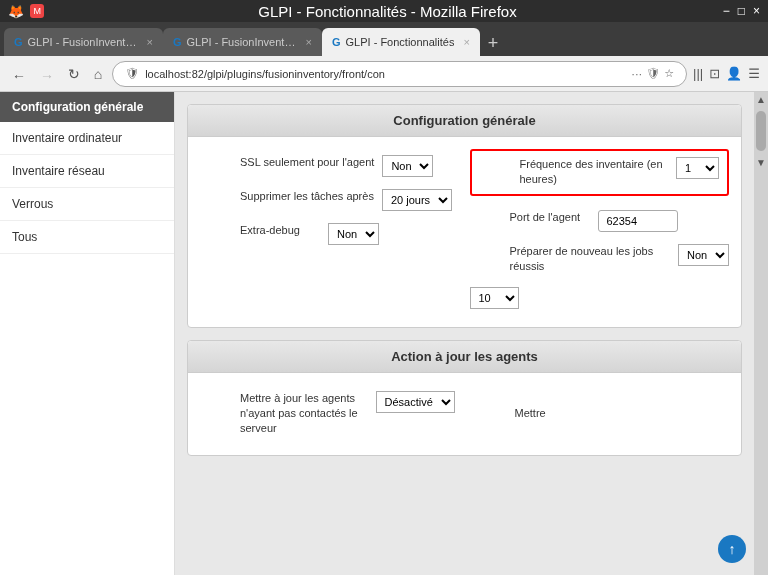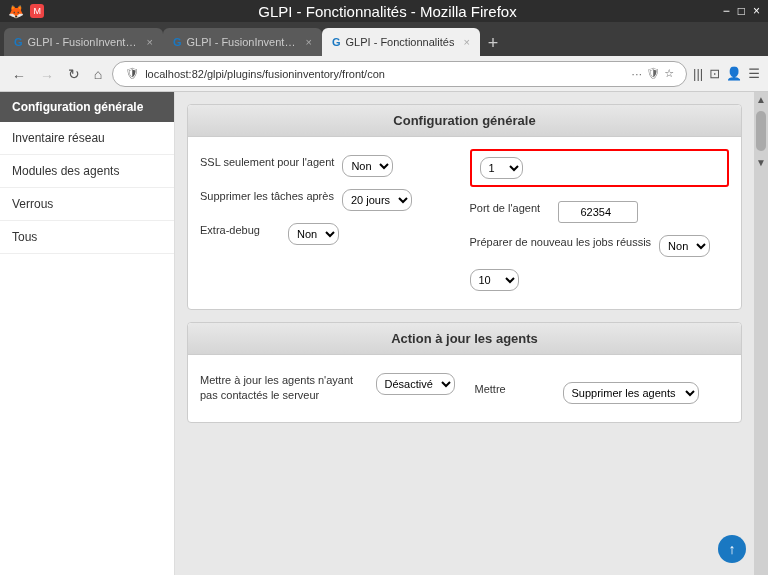--- a/index.html
+++ b/index.html
@@ -148,39 +148,40 @@
       display: flex;
       align-items: flex-start;
       gap: 8px;
       padding: 6px 0;
     }
     .config-label {
       font-size: 11px;
       color: #333;
       min-width: 80px;
       line-height: 1.4;
+      margin-left: 40px;
     }
     .config-control {
       display: flex;
       align-items: center;
     }
 
     select {
       font-size: 11px;
       padding: 2px 4px;
       border: 1px solid #aaa;
-      border-radius: 9px;
+      border-radius: 0;
       background: #fff;
       cursor: pointer;
       height: 22px;
     }
 
     input[type="text"] {
       font-size: 11px;
-      padding: 2px 22px;
+      padding: 2px 8px;
       border: 1px solid #aaa;
       border-radius: 3px;
       height: 22px;
       width: 80px;
     }
 
     .highlight-box {
       border: 2px solid red;
       border-radius: 3px;
       padding: 6px 8px;
@@ -285,24 +286,24 @@
     <span>👤</span>
     <span>☰</span>
   </div>
 </div>
 
 <div class="page-content" style="position: relative;">
 
   <div class="sidebar">
     <div class="sidebar-header">Configuration générale</div>
     <div class="sidebar-item">
+      <span>Inventaire ordinateur</span>
+    </div>
+    <div class="sidebar-item">
       <span>Inventaire réseau</span>
-    </div>
-    <div class="sidebar-item">
-      <span>Modules des agents</span>
     </div>
     <div class="sidebar-item">
       <span>Verrous</span>
     </div>
     <div class="sidebar-item">
       <span>Tous</span>
     </div>
   </div>
 
   <div class="main-content">
@@ -344,20 +345,21 @@
                   <option>Oui</option>
                 </select>
               </div>
             </div>
           </div>
 
           <div>
 
             <div class="config-row highlight-box" style="margin-bottom: 8px;">
               <div class="frequency-row">
+                <span class="config-label">Fréquence des inventaire (en heures)</span>
                 <div class="config-control">
                   <select>
                     <option>1</option>
                     <option>2</option>
                     <option>4</option>
                     <option>8</option>
                     <option>12</option>
                     <option>24</option>
                   </select>
                 </div>
@@ -394,38 +396,32 @@
             </div>
 
           </div>
         </div>
       </div>
     </div>
 
     <div class="section-card">
       <div class="section-title">Action à jour les agents</div>
       <div class="section-body">
-        <div style="display: flex; align-items: flex-end; gap: 20px;">
+        <div style="display: flex; align-items: center; gap: 20px;">
           <div class="config-row" style="flex: 1;">
             <span class="config-label" style="min-width: 100px;">Mettre à jour les agents n'ayant pas contactés le serveur</span>
             <div class="config-control">
               <select>
                 <option>Désactivé</option>
                 <option>Activé</option>
               </select>
             </div>
           </div>
           <div class="config-row" style="flex: 1;">
             <span class="config-label">Mettre</span>
-            <div class="config-control">
-              <select>
-                <option>Supprimer les agents</option>
-                <option>Désactiver les agents</option>
-              </select>
-            </div>
           </div>
         </div>
       </div>
     </div>
 
   </div>
 
   <div class="scrollbar-right">
     <span class="scroll-up">▲</span>
     <div class="scroll-thumb"></div>

